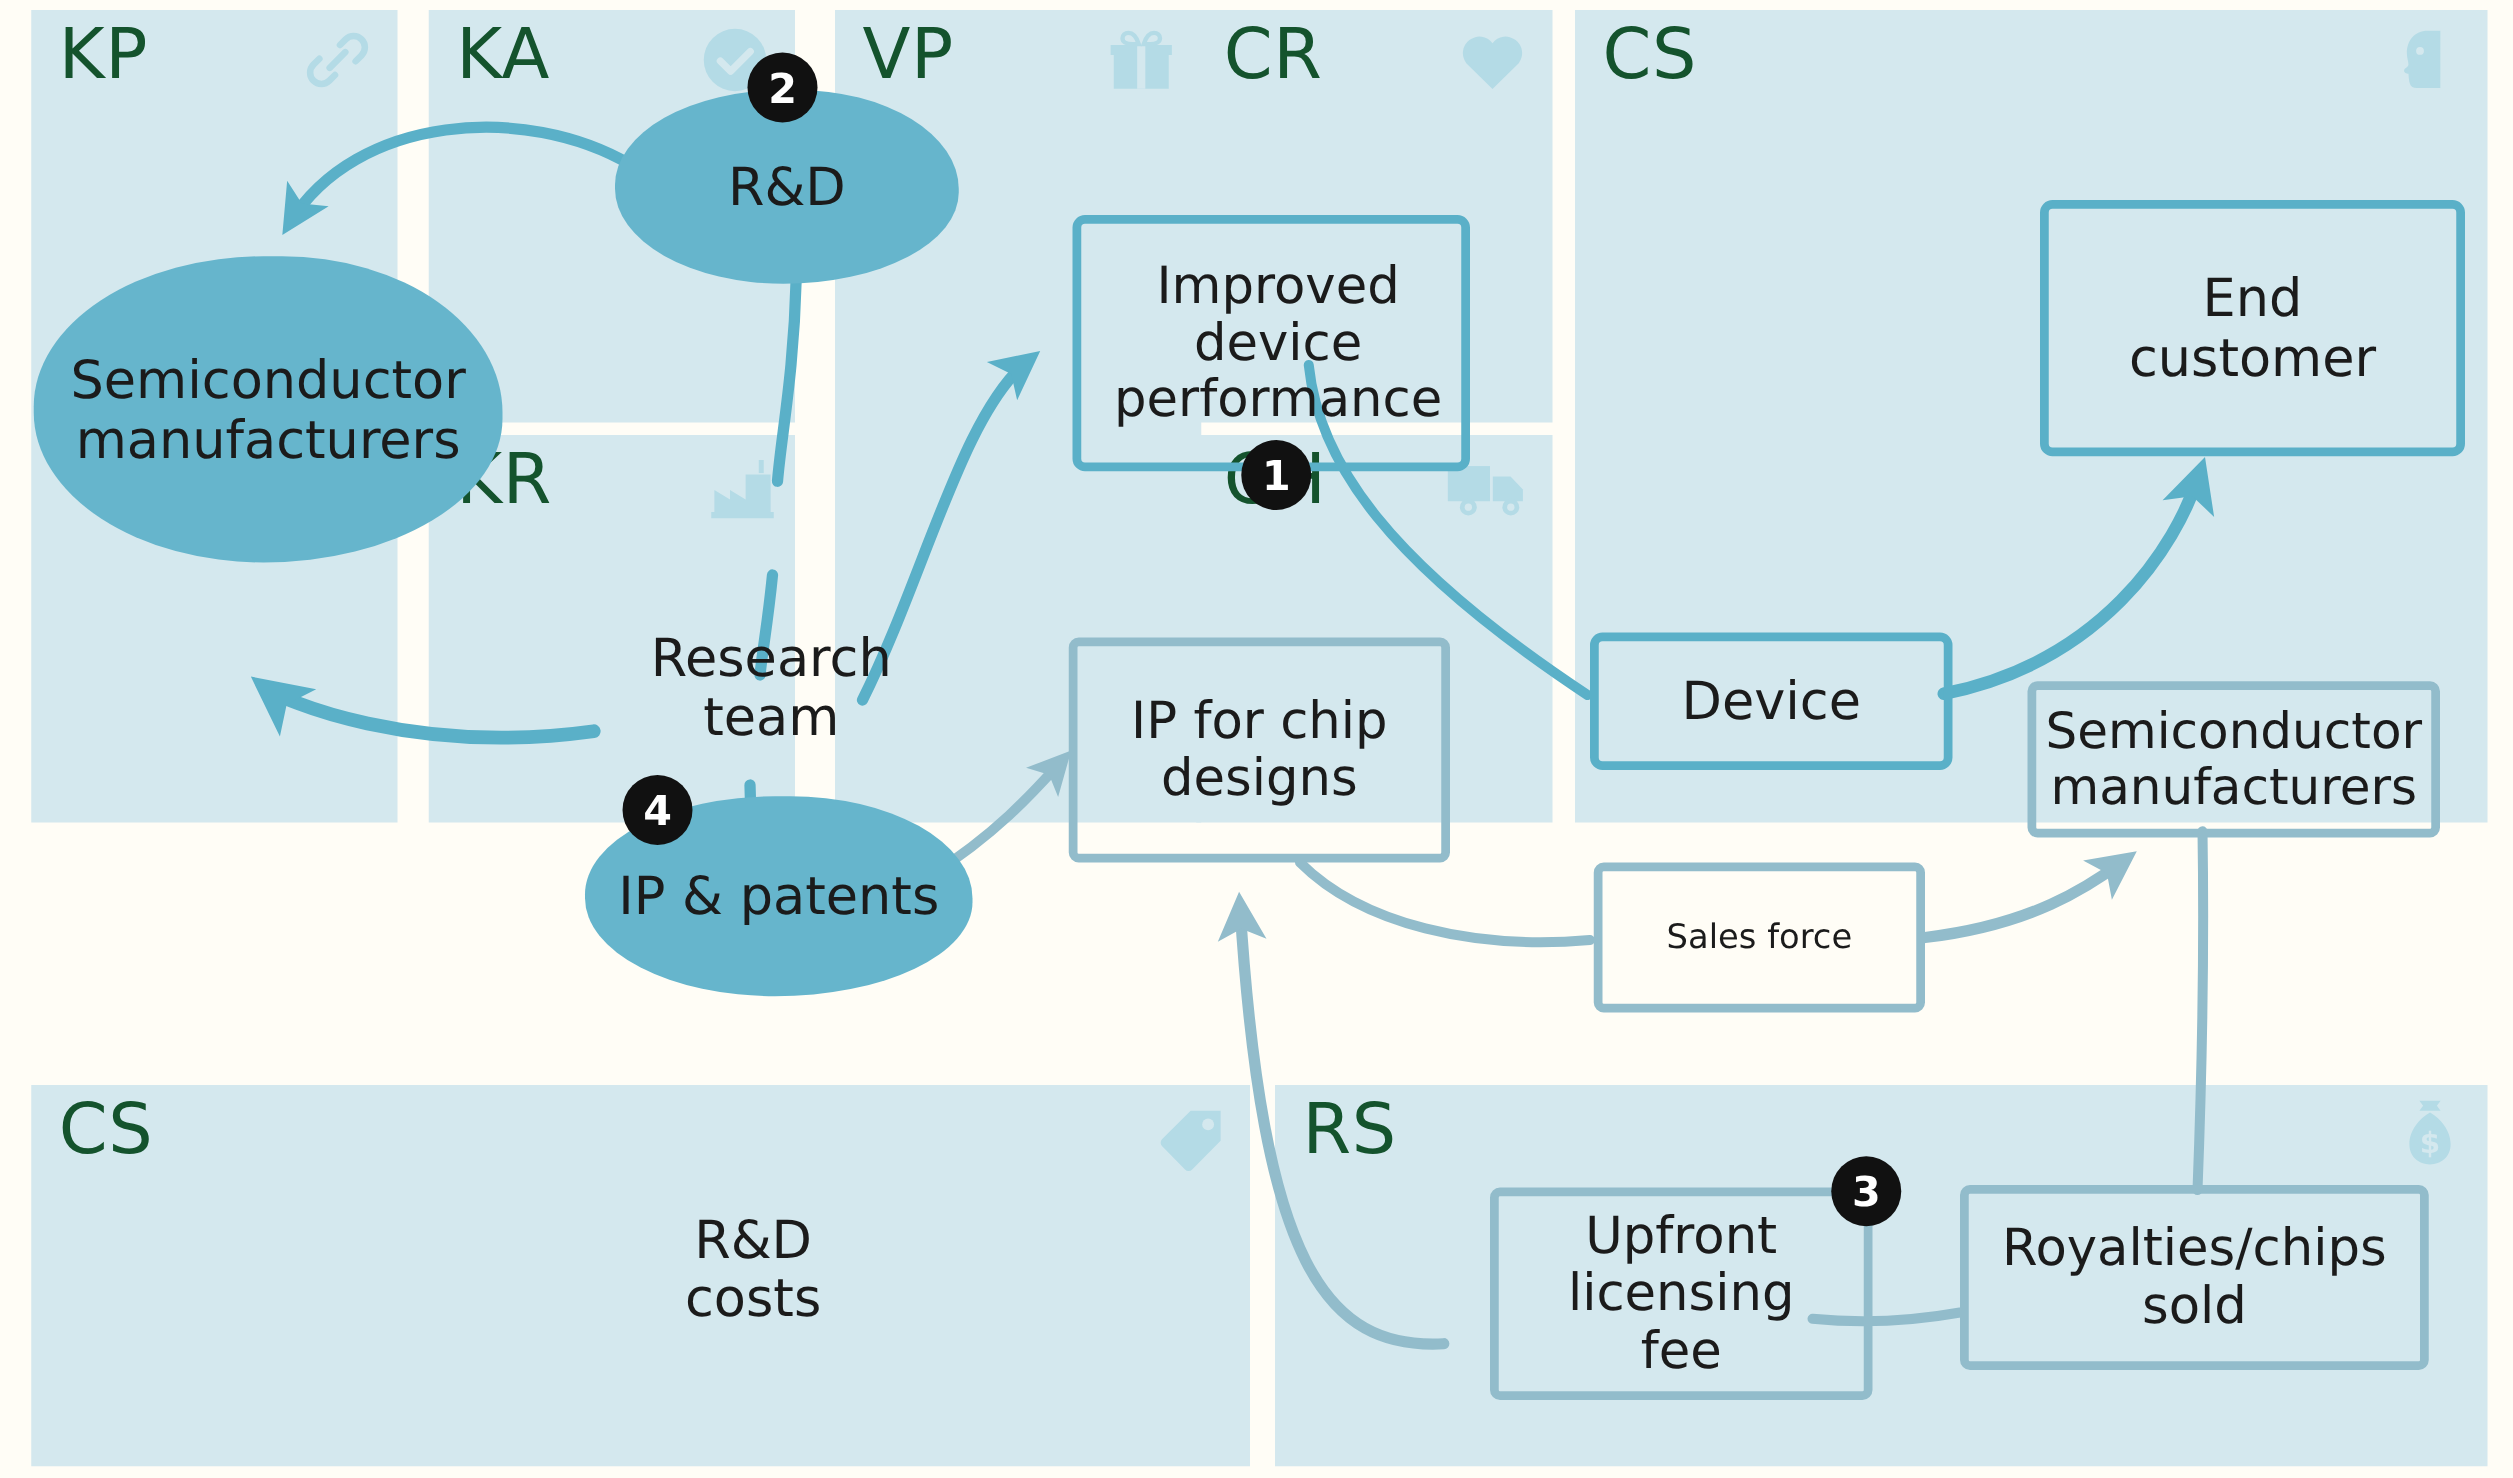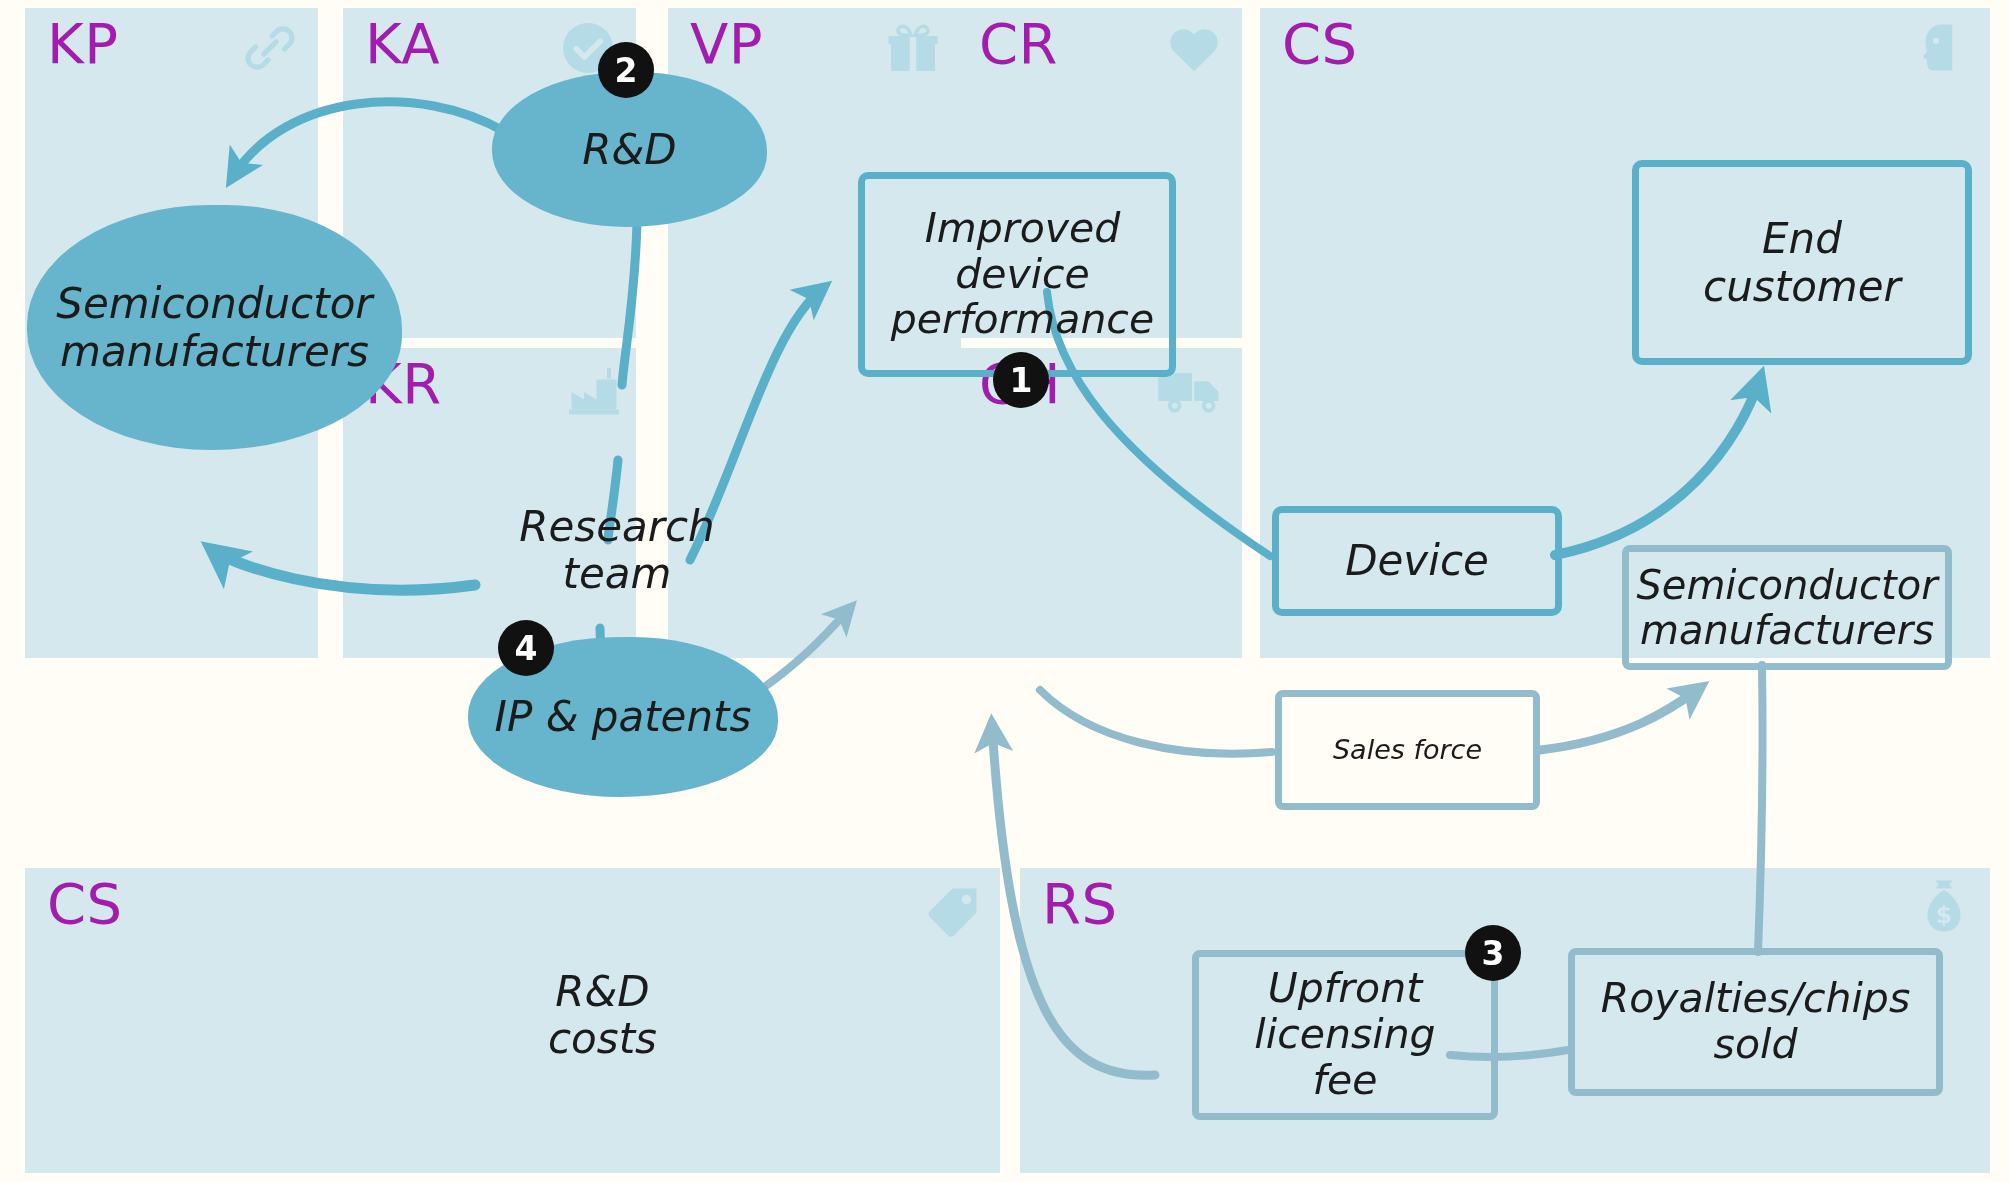--- a/index.html
+++ b/index.html
@@ -22,21 +22,21 @@
     position: absolute;
     background: #d4e8ee;
     box-sizing: border-box;
   }
   .panel-code {
     position: absolute;
     left: 22px;
     top: 8px;
     font-size: 56px;
     font-weight: 400;
-    color: #a21caf;
+    color: #14532d;
     letter-spacing: 0.5px;
     line-height: 1;
     user-select: none;
   }
   .panel-icon {
     position: absolute;
     right: 18px;
     top: 10px;
     width: 60px;
     height: 60px;
@@ -61,21 +61,20 @@
     display: flex;
     align-items: center;
     justify-content: center;
     text-align: center;
     color: #1b1b1b;
     font-size: 40px;
     line-height: 1.12;
     box-sizing: border-box;
     padding: 6px 10px;
     user-select: none;
-    font-style: italic;
   }
   .node.blob {
     background: #66b5cc;
     border-radius: 50% 48% 52% 50% / 50% 52% 48% 50%;
   }
   .node.box-dark {
     border: 7px solid #5ab0c8;
     border-radius: 10px;
   }
   .node.box-light {
@@ -257,20 +256,22 @@
 
   <div class="node plain" style="left:487px; top:495px; width:260px; height:110px; font-size:42px; white-space:pre-line;">Research
 team</div>
   <div class="badge" style="left:498px; top:620px;">4</div>
 
   <div class="node box-dark" style="left:858px; top:172px; width:318px; height:205px; font-size:41px; white-space:pre-line;padding-left:21px;">Improved
 device
 performance</div>
   <div class="badge" style="left:993px; top:352px;">1</div>
 
+  <div class="node box-light" style="left:855px; top:510px; width:305px; height:180px; font-size:41px; white-space:pre-line;">IP for chip
+designs</div>
 
   <div class="node box-dark" style="left:1632px; top:160px; width:340px; height:205px; font-size:42px; white-space:pre-line;">End
 customer</div>
 
   <div class="node box-dark" style="left:1272px; top:506px; width:290px; height:110px; font-size:42px;">Device</div>
 
   <div class="node box-light" style="left:1622px; top:545px; width:330px; height:125px; font-size:40px; white-space:pre-line;">Semiconductor
 manufacturers</div>
 
   <div class="node box-light" style="left:1275px; top:690px; width:265px; height:120px; font-size:27px;">Sales force</div>

